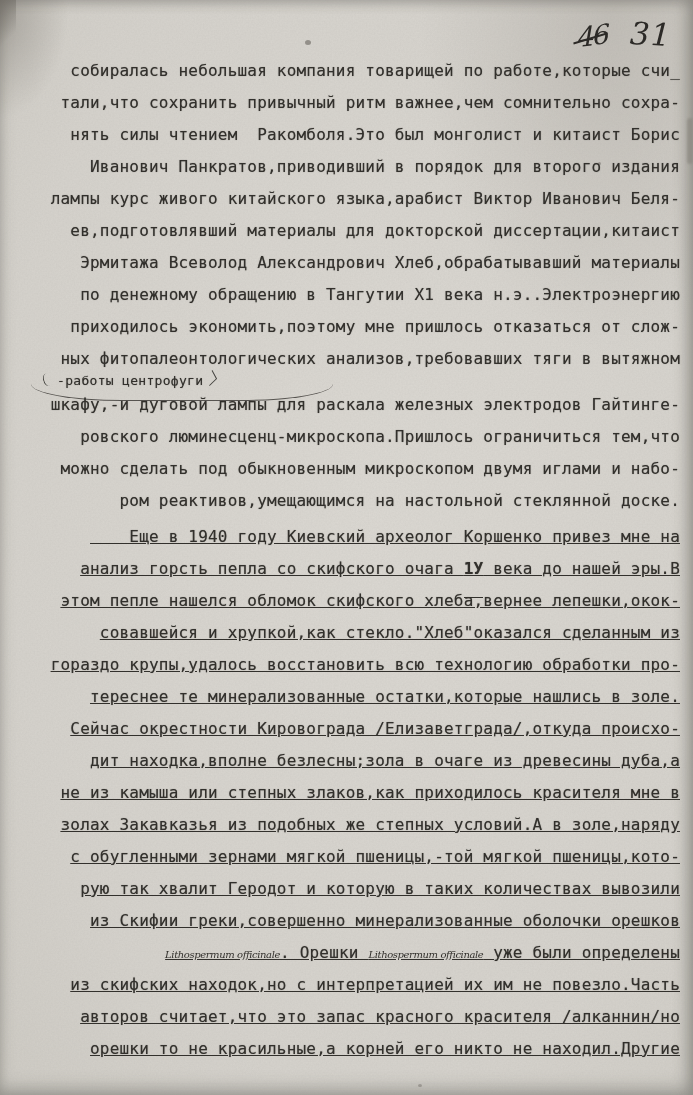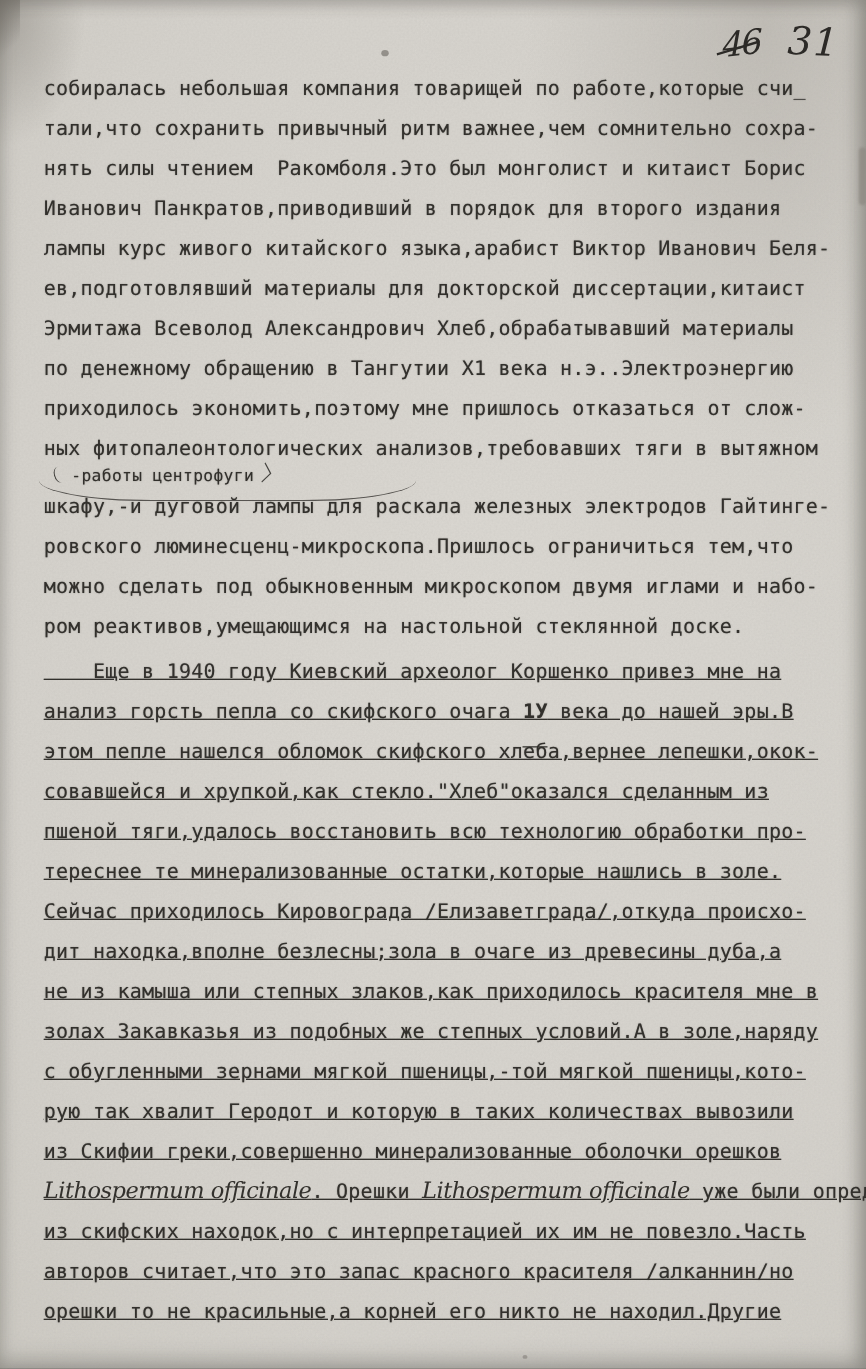--- a/index.html
+++ b/index.html
@@ -30,27 +30,27 @@
     background:#2c2a27;transform:rotate(-10deg);
   }
   .pageno-new{
     display:inline-block;font-size:31px;transform:rotate(3deg);letter-spacing:1px;
   }
   .text-block{
     position:absolute;left:35px;top:55px;width:645px;z-index:2;
     color:#32302c;font-size:16px;letter-spacing:.2px;
     text-shadow:0 0 1px rgba(50,48,44,.55);
   }
-  .line{white-space:pre;height:32px;line-height:32px;}
+  .line{white-space:pre;height:32px;line-height:32px;text-align:right;}
   .para2{margin-top:4px;}
   .para2 .line{height:32px;line-height:32px;text-decoration:underline;}
   .u{border-bottom:1.6px solid currentColor;padding-bottom:19px;font-weight:bold;}
   .script{
     font-family:"DejaVu Serif","Liberation Serif",serif;font-style:italic;
-    font-size:18px;letter-spacing:-.4px;color:#33312d;text-shadow:none;
+    font-size:10px;letter-spacing:-.4px;color:#33312d;text-shadow:none;
   }
   .insert-line{
     position:relative;height:16px;line-height:14px;font-size:13px;
     padding-left:22px;margin:-2px 0 0 0;white-space:pre;letter-spacing:.3px;
   }
   
   .insert-line::before{
     content:"";position:absolute;left:8px;top:0px;width:9px;height:13px;
     border-left:1.7px solid rgba(44,42,39,.85);
     border-radius:9px 0 0 9px / 12px 0 0 12px;transform:rotate(-16deg);
@@ -117,23 +117,23 @@
         <div class="line"><span>шкафу,-и дуговой лампы для раскала железных электродов Гайтинге-</span></div>
         <div class="line"><span>ровского люминесценц-микроскопа.Пришлось ограничиться тем,что</span></div>
         <div class="line"><span>можно сделать под обыкновенным микроскопом двумя иглами и набо-</span></div>
         <div class="line"><span>ром реактивов,умещающимся на настольной стеклянной доске.</span></div>
       </div>
       <div class="paragraph para2">
         <div class="line"><span>    Еще в 1940 году Киевский археолог Коршенко привез мне на</span></div>
         <div class="line"><span>анализ горсть пепла со скифского очага </span><span class="u">1У</span><span> века до нашей эры.В</span></div>
         <div class="line"><span>этом пепле нашелся обломок скифского хлеба,вернее лепешки,окок-</span></div>
         <div class="line"><span>совавшейся и хрупкой,как стекло."Хлеб"оказался сделанным из</span></div>
-        <div class="line"><span>пшеной тяги,удалось восстановить всю технологию обработки про-</span></div>
+        <div class="line"><span>гораздо крупы,удалось восстановить всю технологию обработки про-</span></div>
         <div class="line"><span>тереснее те минерализованные остатки,которые нашлись в золе.</span></div>
-        <div class="line"><span>Сейчас приходилось Кировограда /Елизаветграда/,откуда происхо-</span></div>
+        <div class="line"><span>Сейчас окрестности Кировограда /Елизаветграда/,откуда происхо-</span></div>
         <div class="line"><span>дит находка,вполне безлесны;зола в очаге из древесины дуба,а</span></div>
         <div class="line"><span>не из камыша или степных злаков,как приходилось красителя мне в</span></div>
         <div class="line"><span>золах Закавказья из подобных же степных условий.А в золе,наряду</span></div>
         <div class="line"><span>с обугленными зернами мягкой пшеницы,-той мягкой пшеницы,кото-</span></div>
         <div class="line"><span>рую так хвалит Геродот и которую в таких количествах вывозили</span></div>
         <div class="line"><span>из Скифии греки,совершенно минерализованные оболочки орешков</span></div>
         <div class="line"><span class="script">Lithospermum officinale</span><span>. Орешки </span><span class="script">Lithospermum officinale</span><span> уже были определены</span></div>
         <div class="line"><span>из скифских находок,но с интерпретацией их им не повезло.Часть</span></div>
         <div class="line"><span>авторов считает,что это запас красного красителя /алканнин/но</span></div>
         <div class="line"><span>орешки то не красильные,а корней его никто не находил.Другие</span></div>

